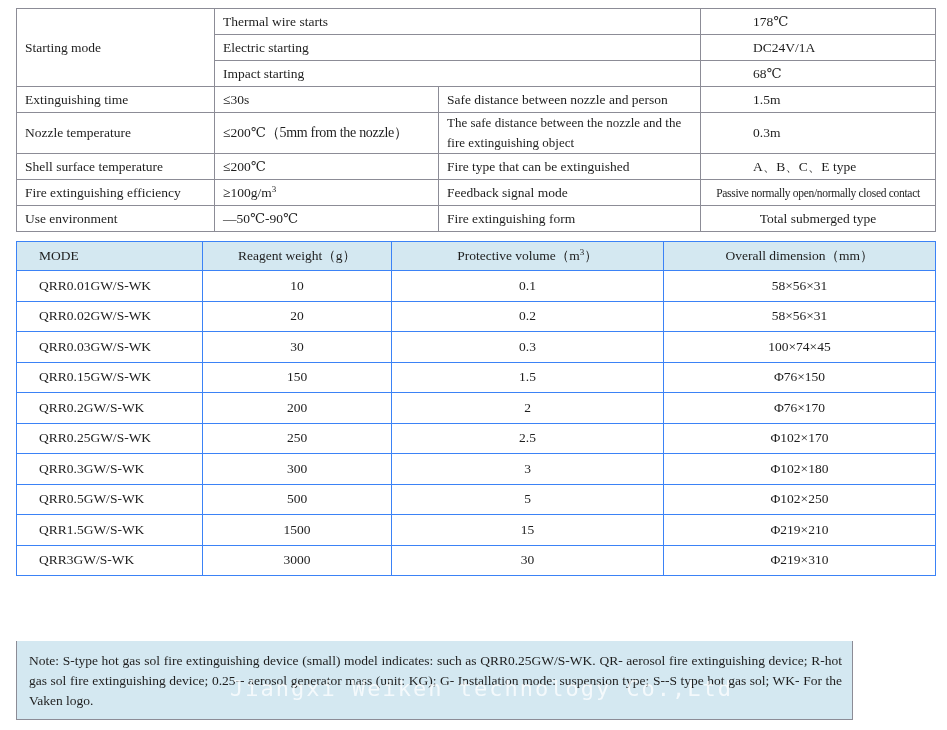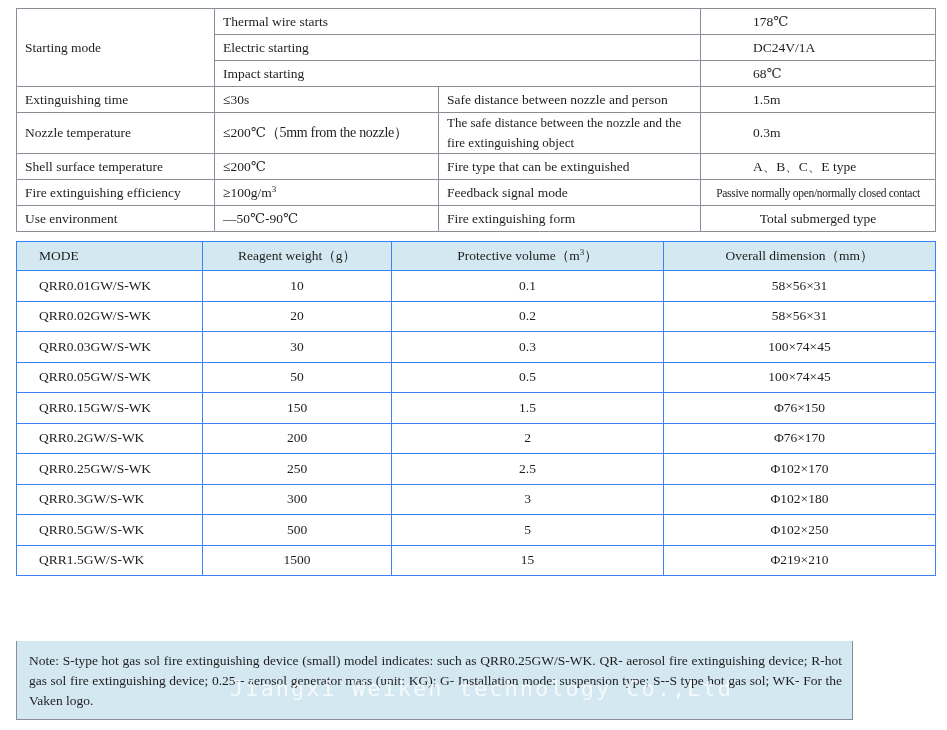--- a/index.html
+++ b/index.html
@@ -139,26 +139,20 @@
         <td class="c">0.2</td>
         <td class="c lightline">58×56×31</td>
       </tr>
       <tr>
         <td class="left">QRR0.03GW/S-WK</td>
         <td class="c lightline">30</td>
         <td class="c">0.3</td>
         <td class="c lightline">100×74×45</td>
       </tr>
       <tr>
-        <td class="left">QRR0.05GW/S-WK</td>
-        <td class="c lightline">50</td>
-        <td class="c">0.5</td>
-        <td class="c lightline">100×74×45</td>
-      </tr>
-      <tr>
         <td class="left">QRR0.15GW/S-WK</td>
         <td class="c lightline">150</td>
         <td class="c">1.5</td>
         <td class="c lightline">Φ76×150</td>
       </tr>
       <tr>
         <td class="left">QRR0.2GW/S-WK</td>
         <td class="c lightline">200</td>
         <td class="c">2</td>
         <td class="c lightline">Φ76×170</td>
@@ -180,19 +174,25 @@
         <td class="c lightline">500</td>
         <td class="c">5</td>
         <td class="c lightline">Φ102×250</td>
       </tr>
       <tr>
         <td class="left">QRR1.5GW/S-WK</td>
         <td class="c lightline">1500</td>
         <td class="c">15</td>
         <td class="c lightline">Φ219×210</td>
       </tr>
+      <tr>
+        <td class="left">QRR3GW/S-WK</td>
+        <td class="c lightline">3000</td>
+        <td class="c">30</td>
+        <td class="c lightline">Φ219×310</td>
+      </tr>
     </tbody>
 </table>
 
 <div class="note">
   <span>Note: S-type hot gas sol fire extinguishing device (small) model indicates: such as QRR0.25GW/S-WK. QR- aerosol fire extinguishing device; R-hot gas sol fire extinguishing device; 0.25-- aerosol generator mass (unit: KG); G- Installation mode: suspension type; S--S type hot gas sol; WK- For the Vaken logo.</span>
 </div>
 <div class="watermark">Jiangxi Weiken technology Co.,Ltd</div>
 
 </body></html>

